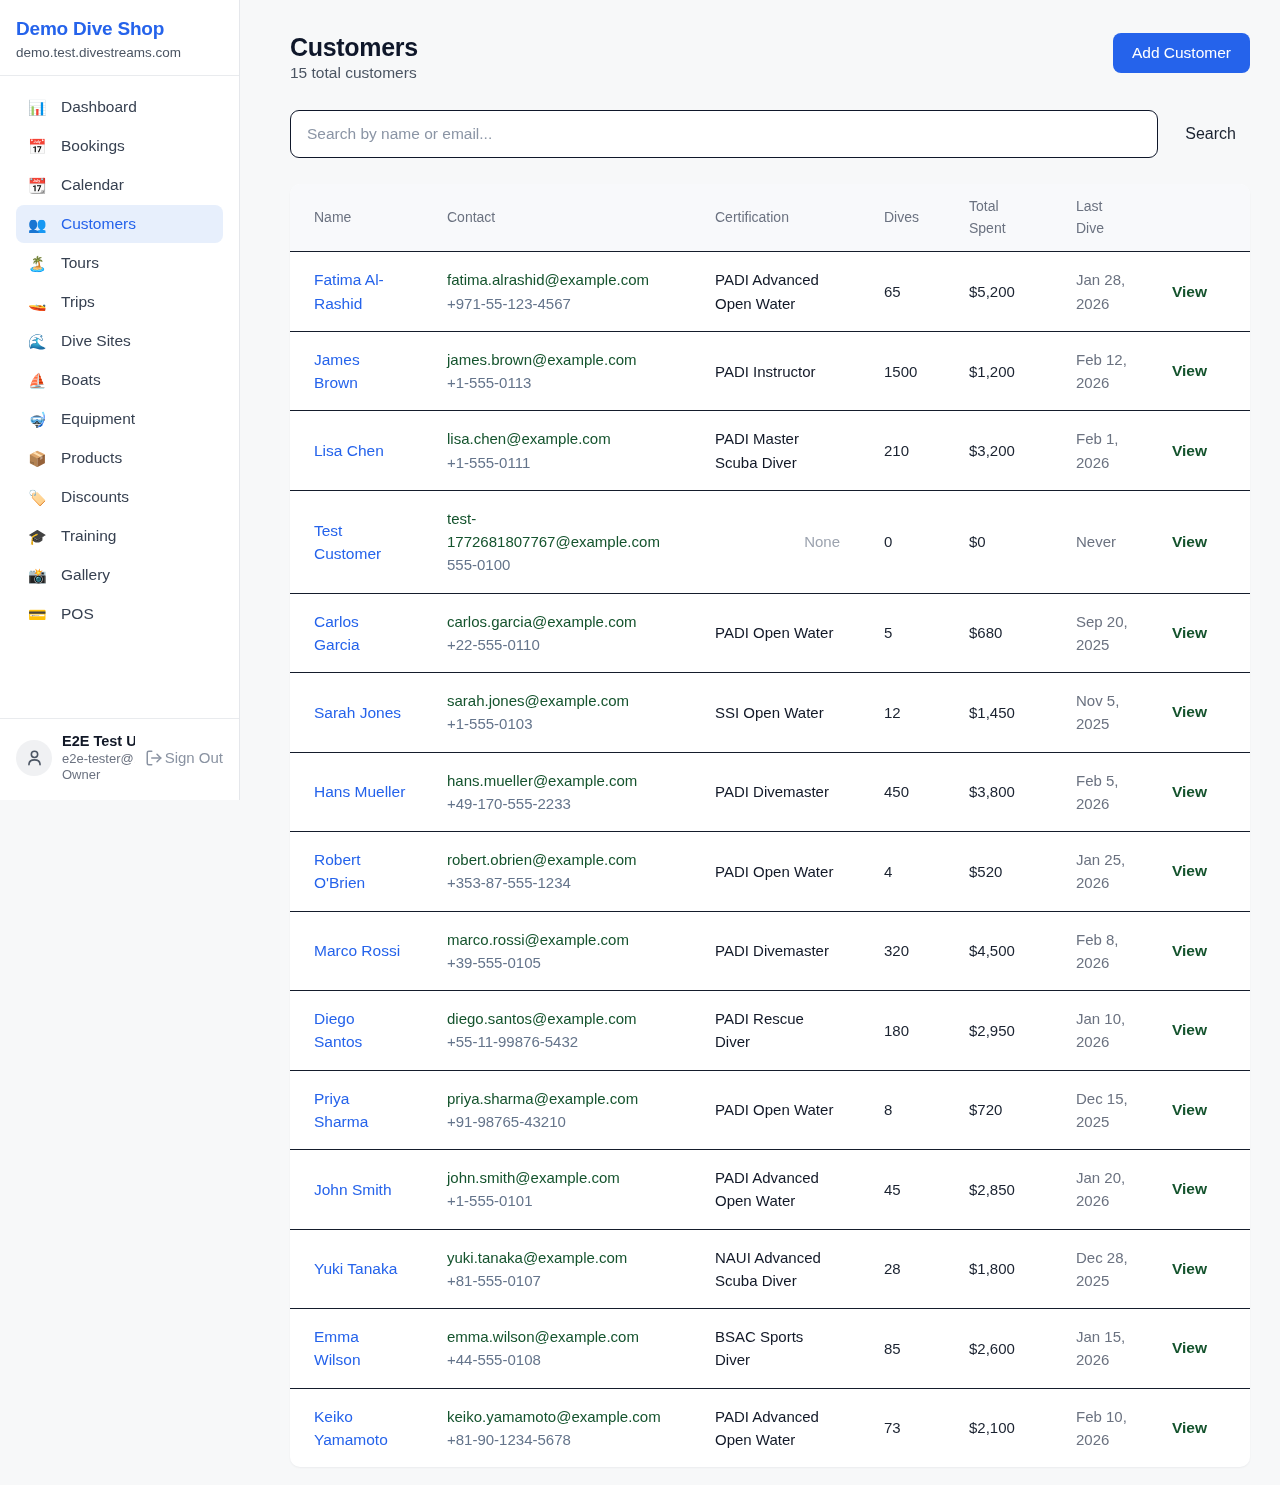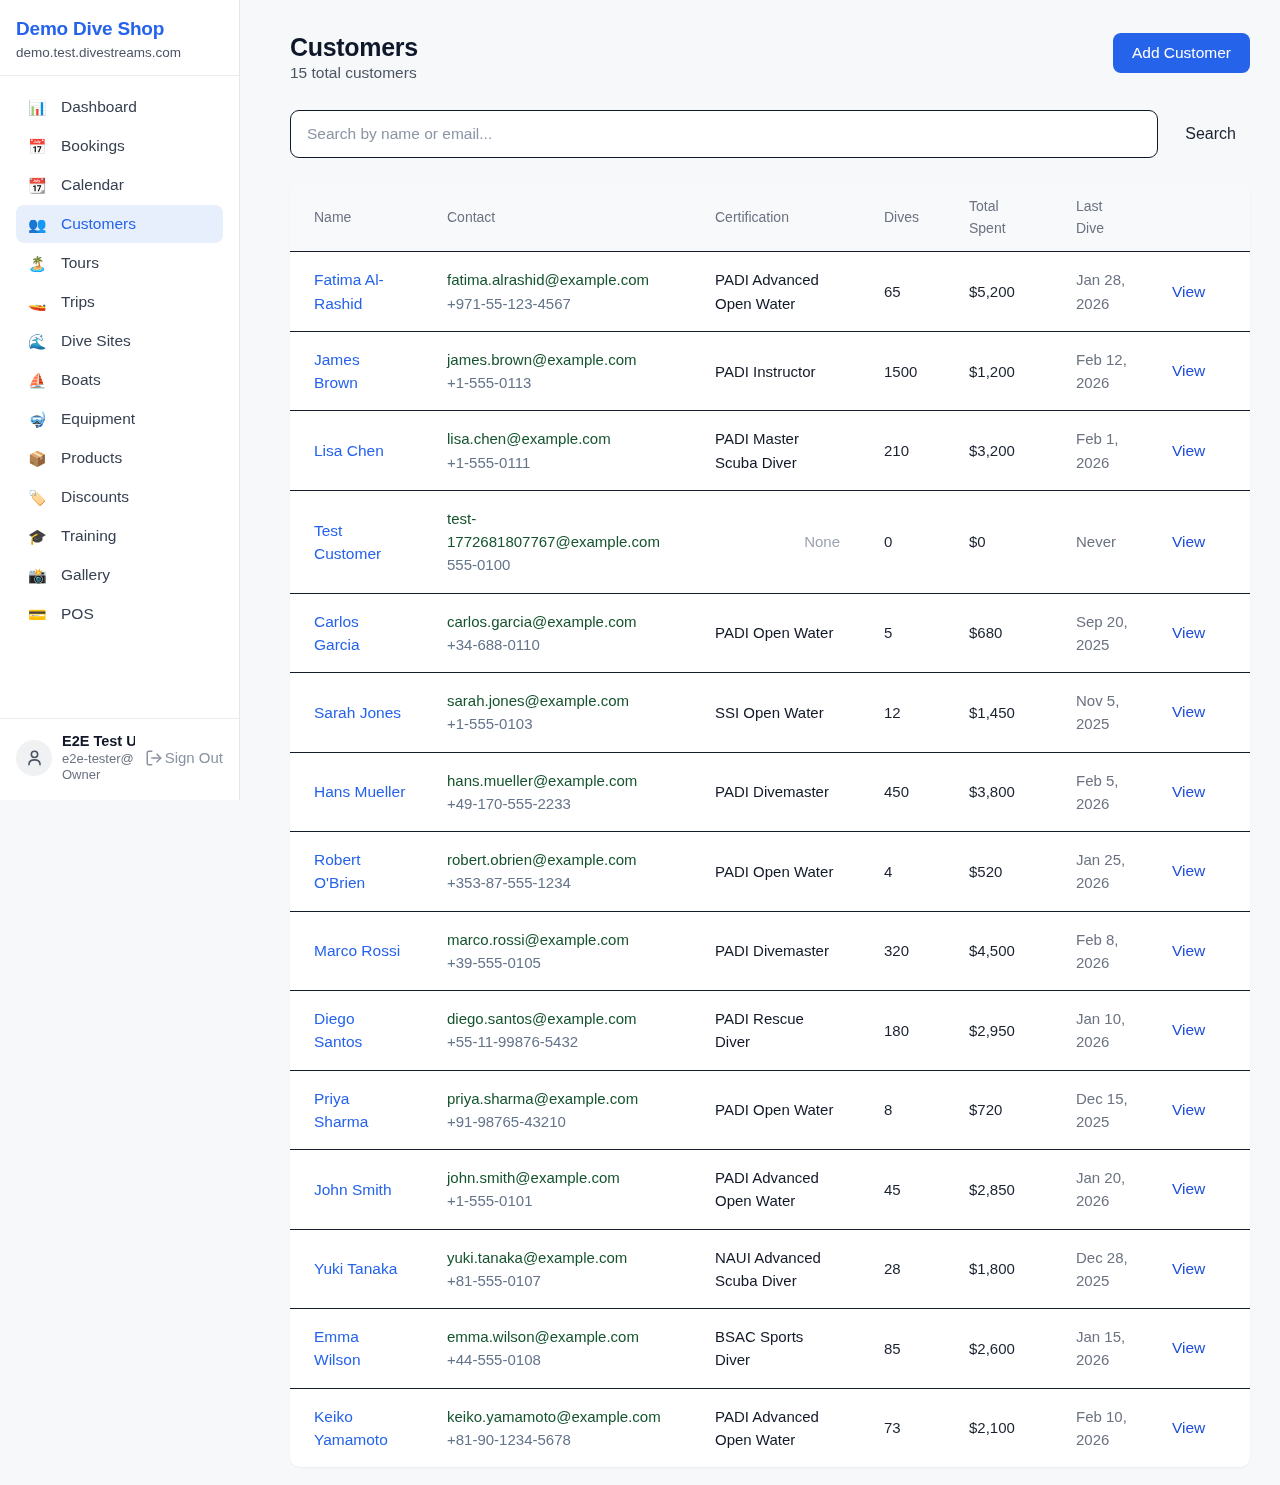--- a/index.html
+++ b/index.html
@@ -221,24 +221,25 @@
     cursor: pointer;
     line-height: 1.5;
   }
   .email { color: #14532d; overflow-wrap: break-word; }
   .phone { color: #64748b; }
   td.cert { color: #111827; }
   td.cert.none { color: #9ca3af; text-align: right; }
   td.num { color: #1a2230; }
   td.date { color: #6b7280; }
   .view-link {
-    color: #1d4ed8;
+    color: #14532d;
     font-size: 15.5px;
     text-decoration: none;
     cursor: pointer;
+    font-weight: bold;
   }
   td.view-cell { padding-left: 8px; }
 </style>
 </head>
 <body>
 
 <div class="page">
 
   <aside class="sidebar">
     <div class="sidebar-header">
@@ -410,21 +411,21 @@
           <td class="cert none">None</td>
           <td class="num">0</td>
           <td class="num">$0</td>
           <td class="date">Never</td>
           <td class="view-cell"><a class="view-link">View</a></td>
         </tr>
             <tr>
           <td><a class="name-link">Carlos Garcia</a></td>
           <td>
             <div class="email">carlos.garcia@example.com</div>
-            <div class="phone">+34-688-0110</div>
+            <div class="phone">+22-555-0110</div>
           </td>
           <td class="cert">PADI Open Water</td>
           <td class="num">5</td>
           <td class="num">$680</td>
           <td class="date">Sep 20, 2025</td>
           <td class="view-cell"><a class="view-link">View</a></td>
         </tr>
             <tr>
           <td><a class="name-link">Sarah Jones</a></td>
           <td>

